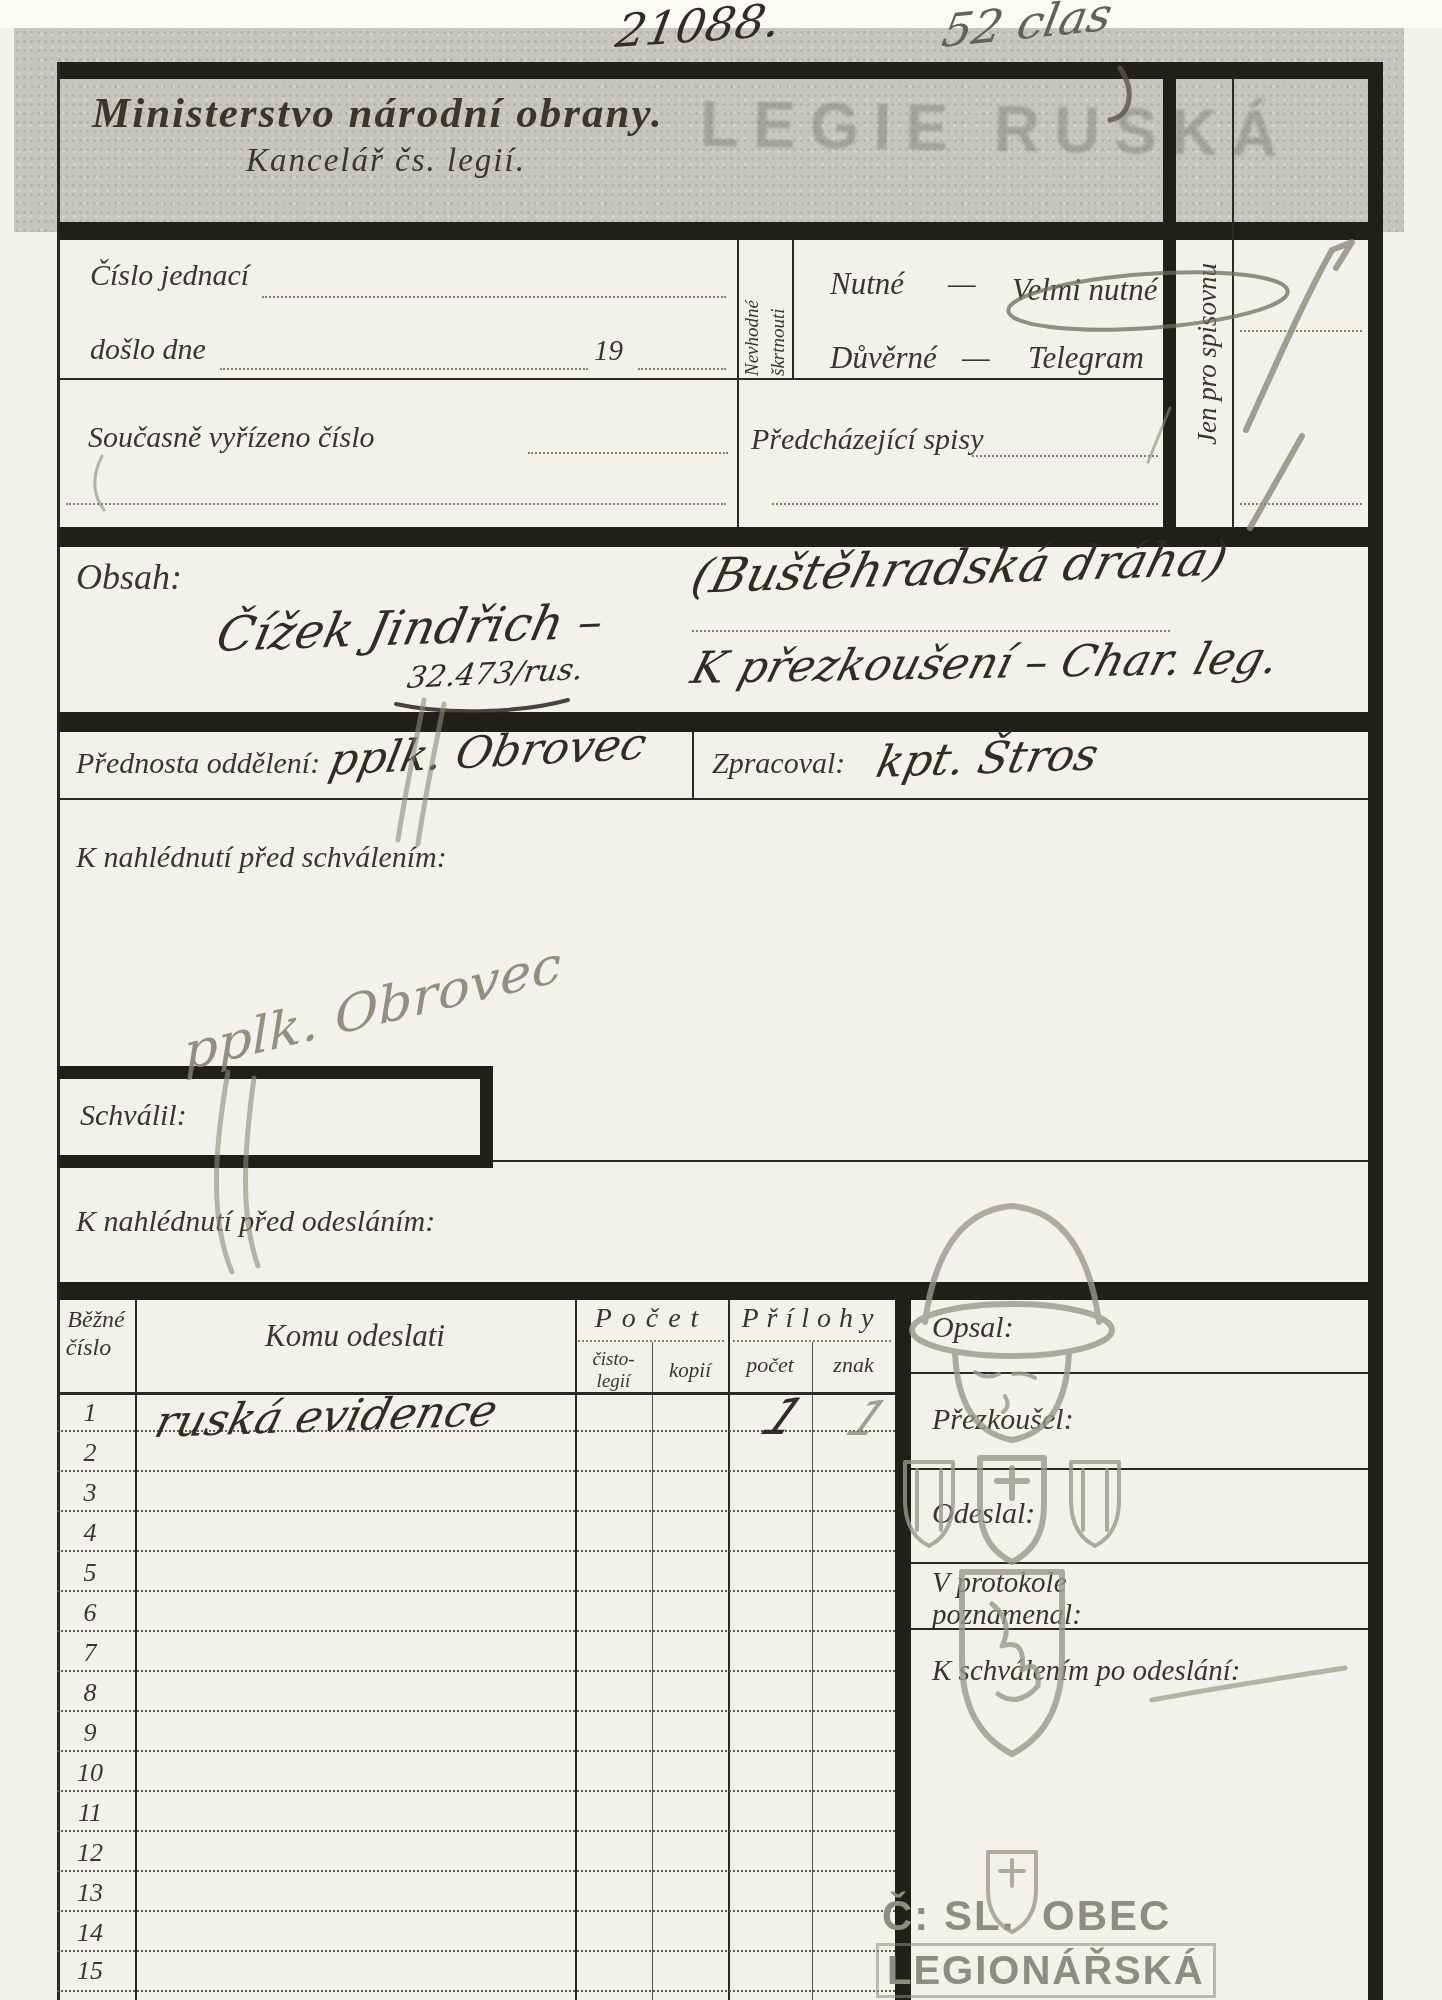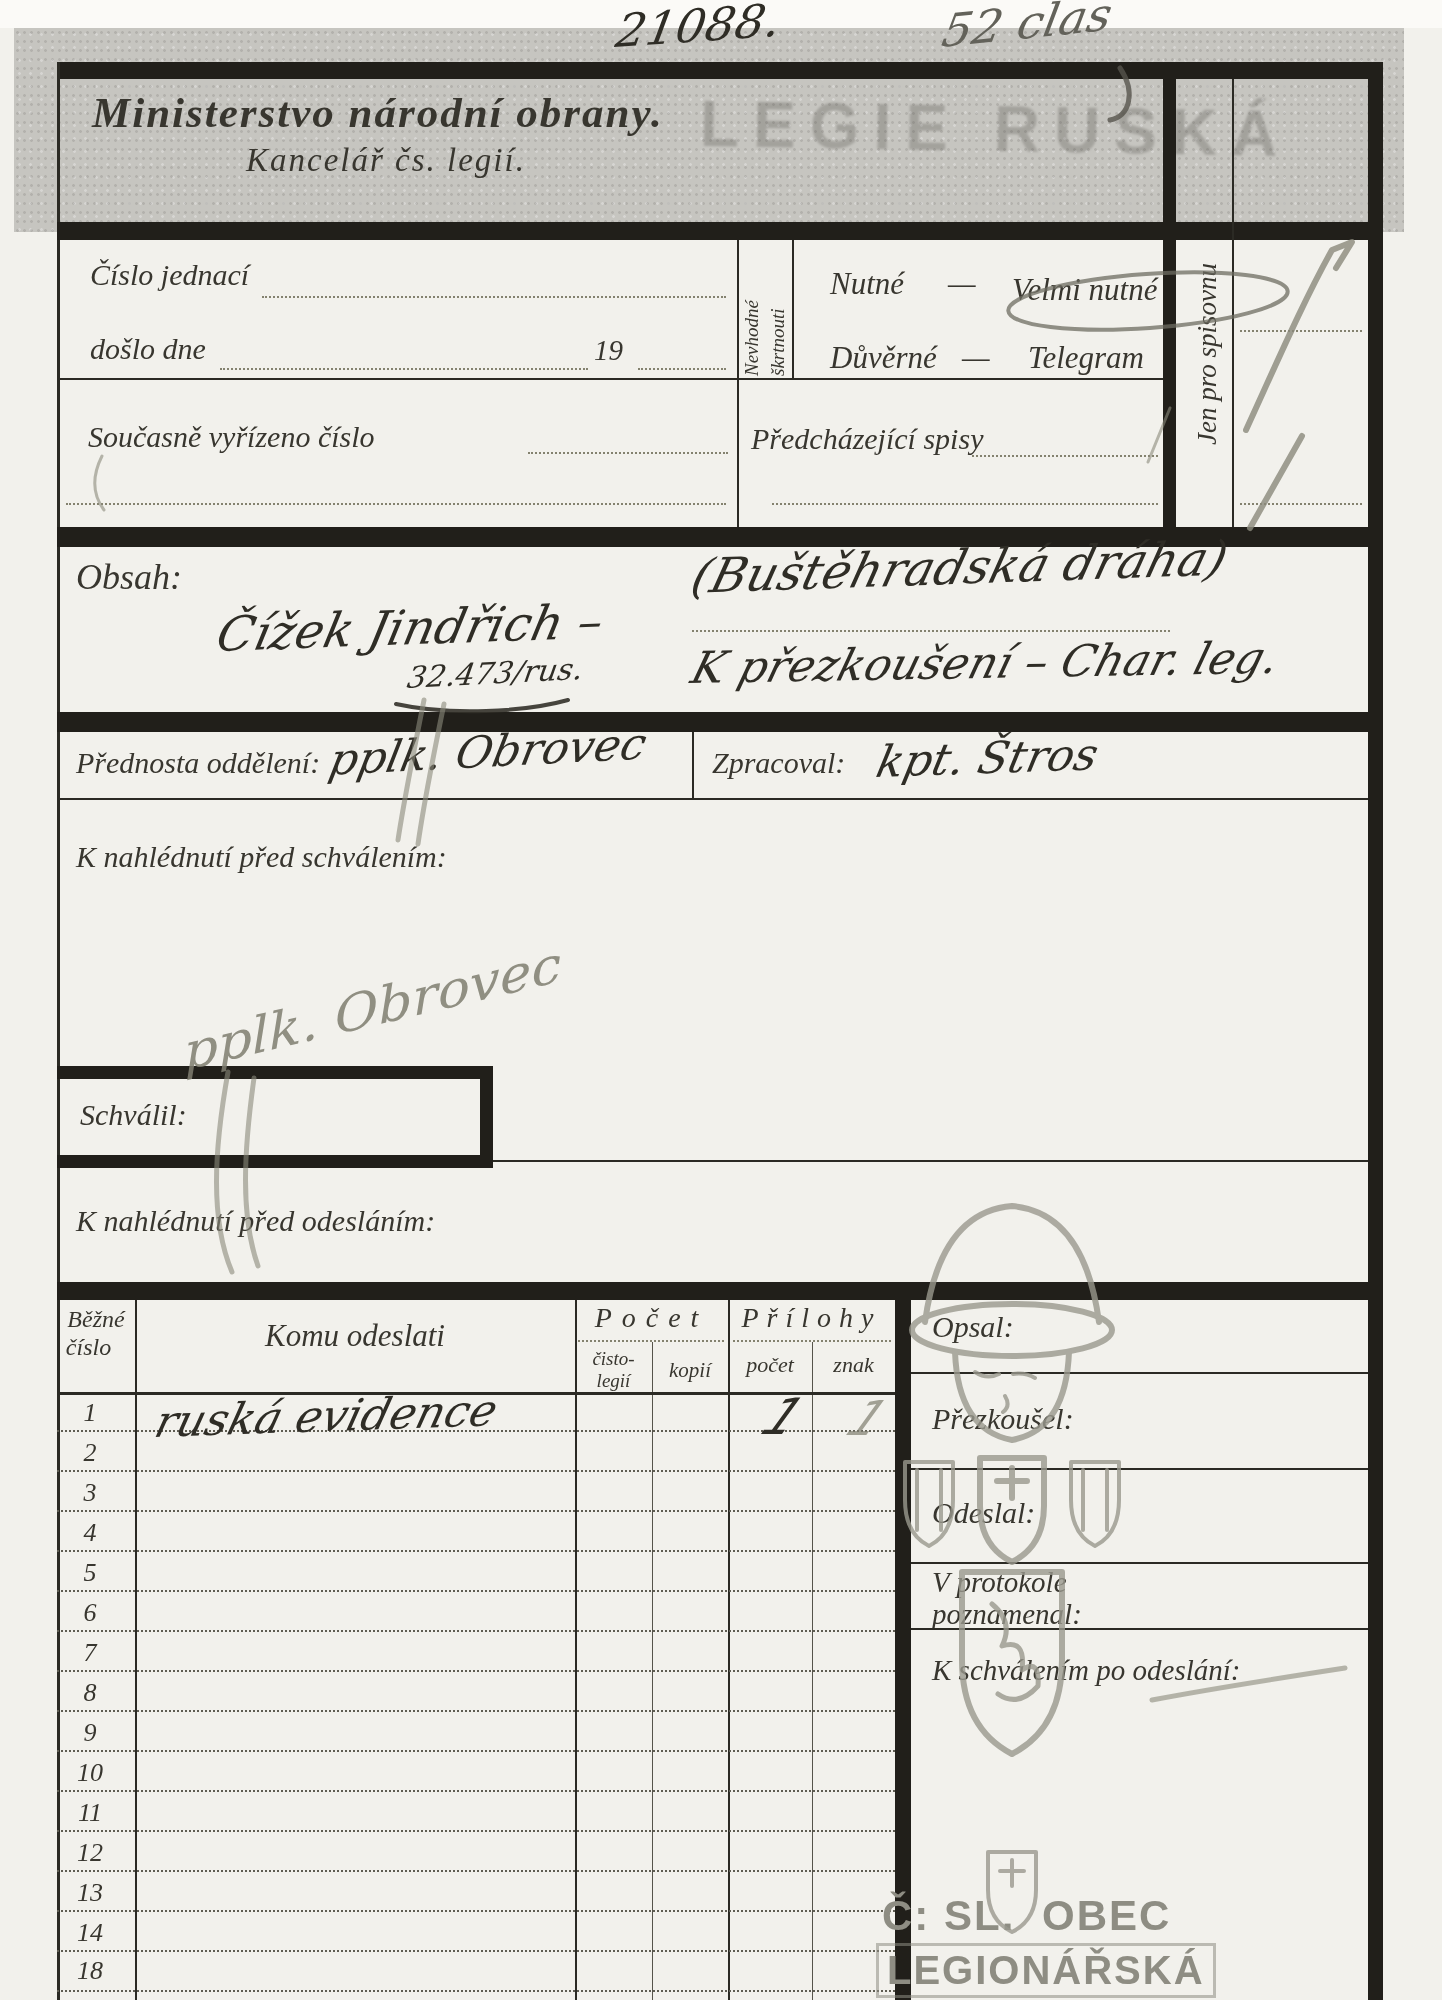--- a/index.html
+++ b/index.html
@@ -140,21 +140,21 @@
   <div class="t tc" style="left:60px;top:1558px;width:60px;font-size:26px;">5</div>
   <div class="t tc" style="left:60px;top:1598px;width:60px;font-size:26px;">6</div>
   <div class="t tc" style="left:60px;top:1638px;width:60px;font-size:26px;">7</div>
   <div class="t tc" style="left:60px;top:1678px;width:60px;font-size:26px;">8</div>
   <div class="t tc" style="left:60px;top:1718px;width:60px;font-size:26px;">9</div>
   <div class="t tc" style="left:60px;top:1758px;width:60px;font-size:26px;">10</div>
   <div class="t tc" style="left:60px;top:1798px;width:60px;font-size:26px;">11</div>
   <div class="t tc" style="left:60px;top:1838px;width:60px;font-size:26px;">12</div>
   <div class="t tc" style="left:60px;top:1878px;width:60px;font-size:26px;">13</div>
   <div class="t tc" style="left:60px;top:1918px;width:60px;font-size:26px;">14</div>
-  <div class="t tc" style="left:60px;top:1956px;width:60px;font-size:26px;">18</div>
+  <div class="t tc" style="left:60px;top:1956px;width:60px;font-size:26px;">15</div>
 
   <div class="dotline" style="left:57px;top:1430px;width:838px;"></div>
   <div class="dotline" style="left:57px;top:1470px;width:838px;"></div>
   <div class="dotline" style="left:57px;top:1510px;width:838px;"></div>
   <div class="dotline" style="left:57px;top:1550px;width:838px;"></div>
   <div class="dotline" style="left:57px;top:1590px;width:838px;"></div>
   <div class="dotline" style="left:57px;top:1630px;width:838px;"></div>
   <div class="dotline" style="left:57px;top:1670px;width:838px;"></div>
   <div class="dotline" style="left:57px;top:1710px;width:838px;"></div>
   <div class="dotline" style="left:57px;top:1750px;width:838px;"></div>

